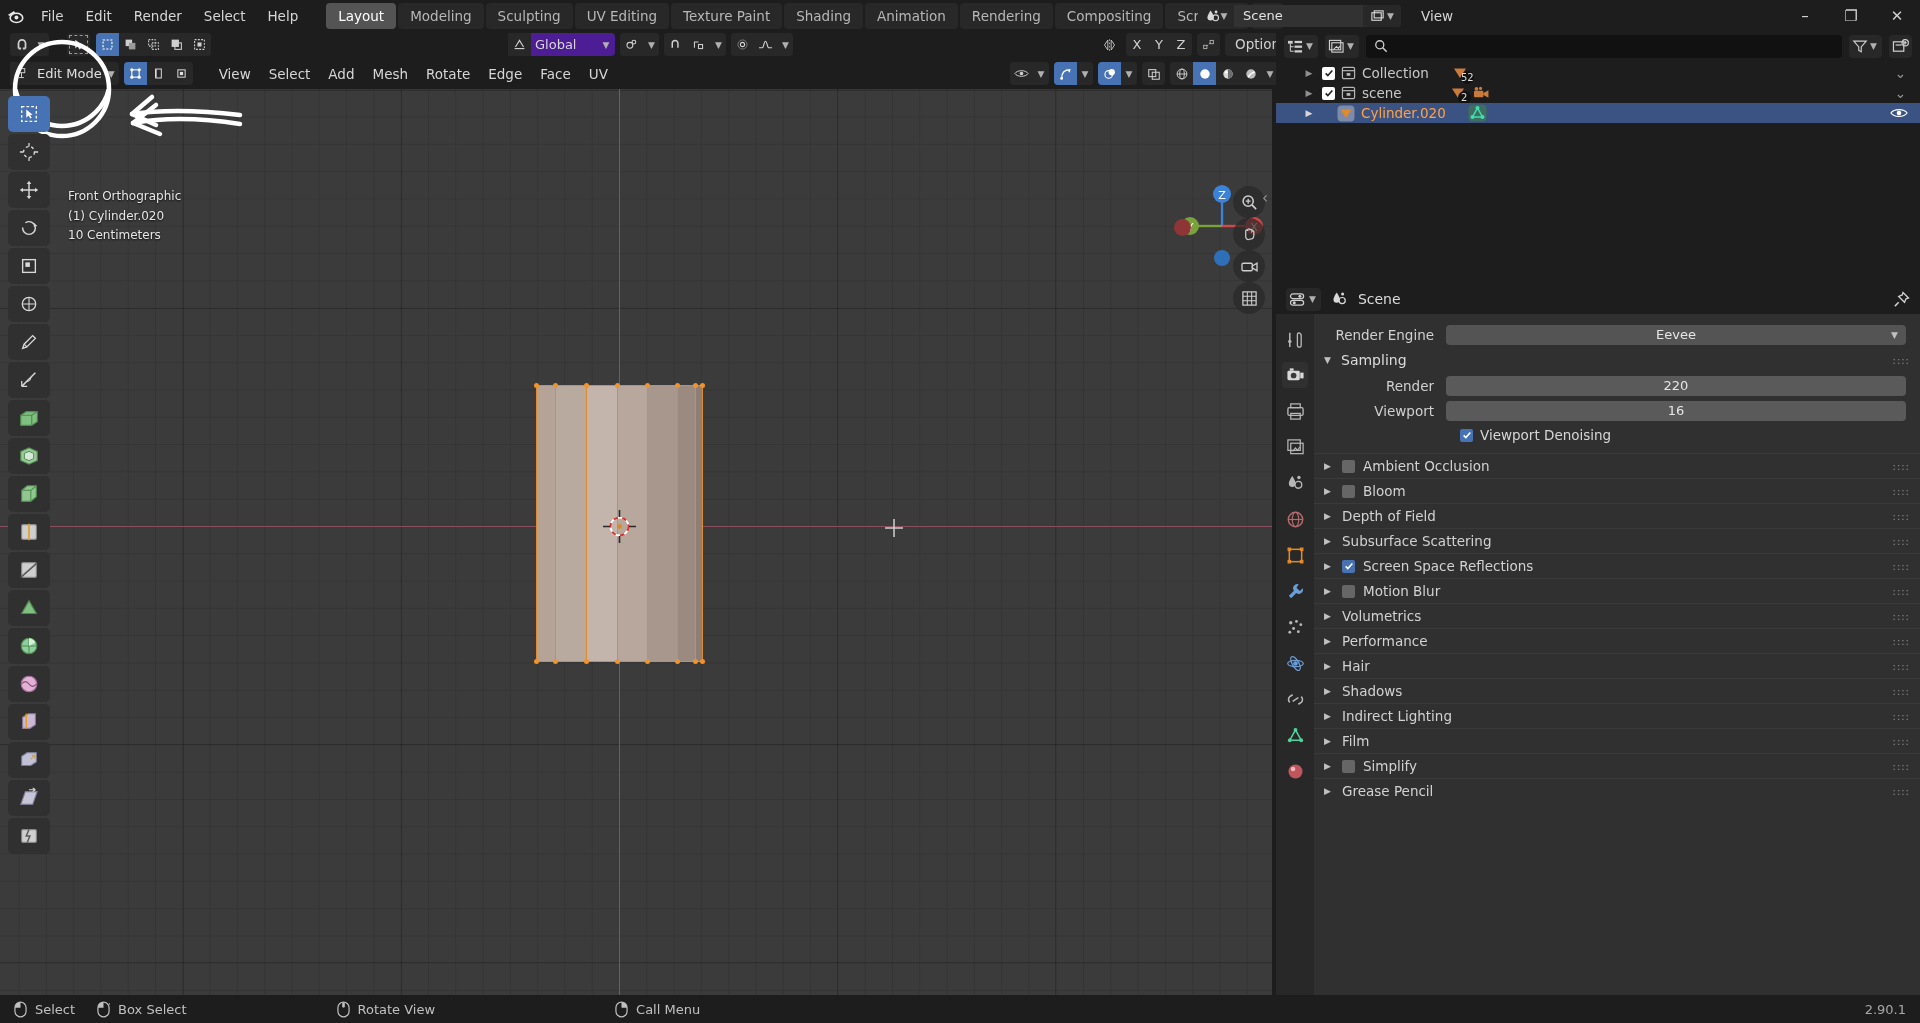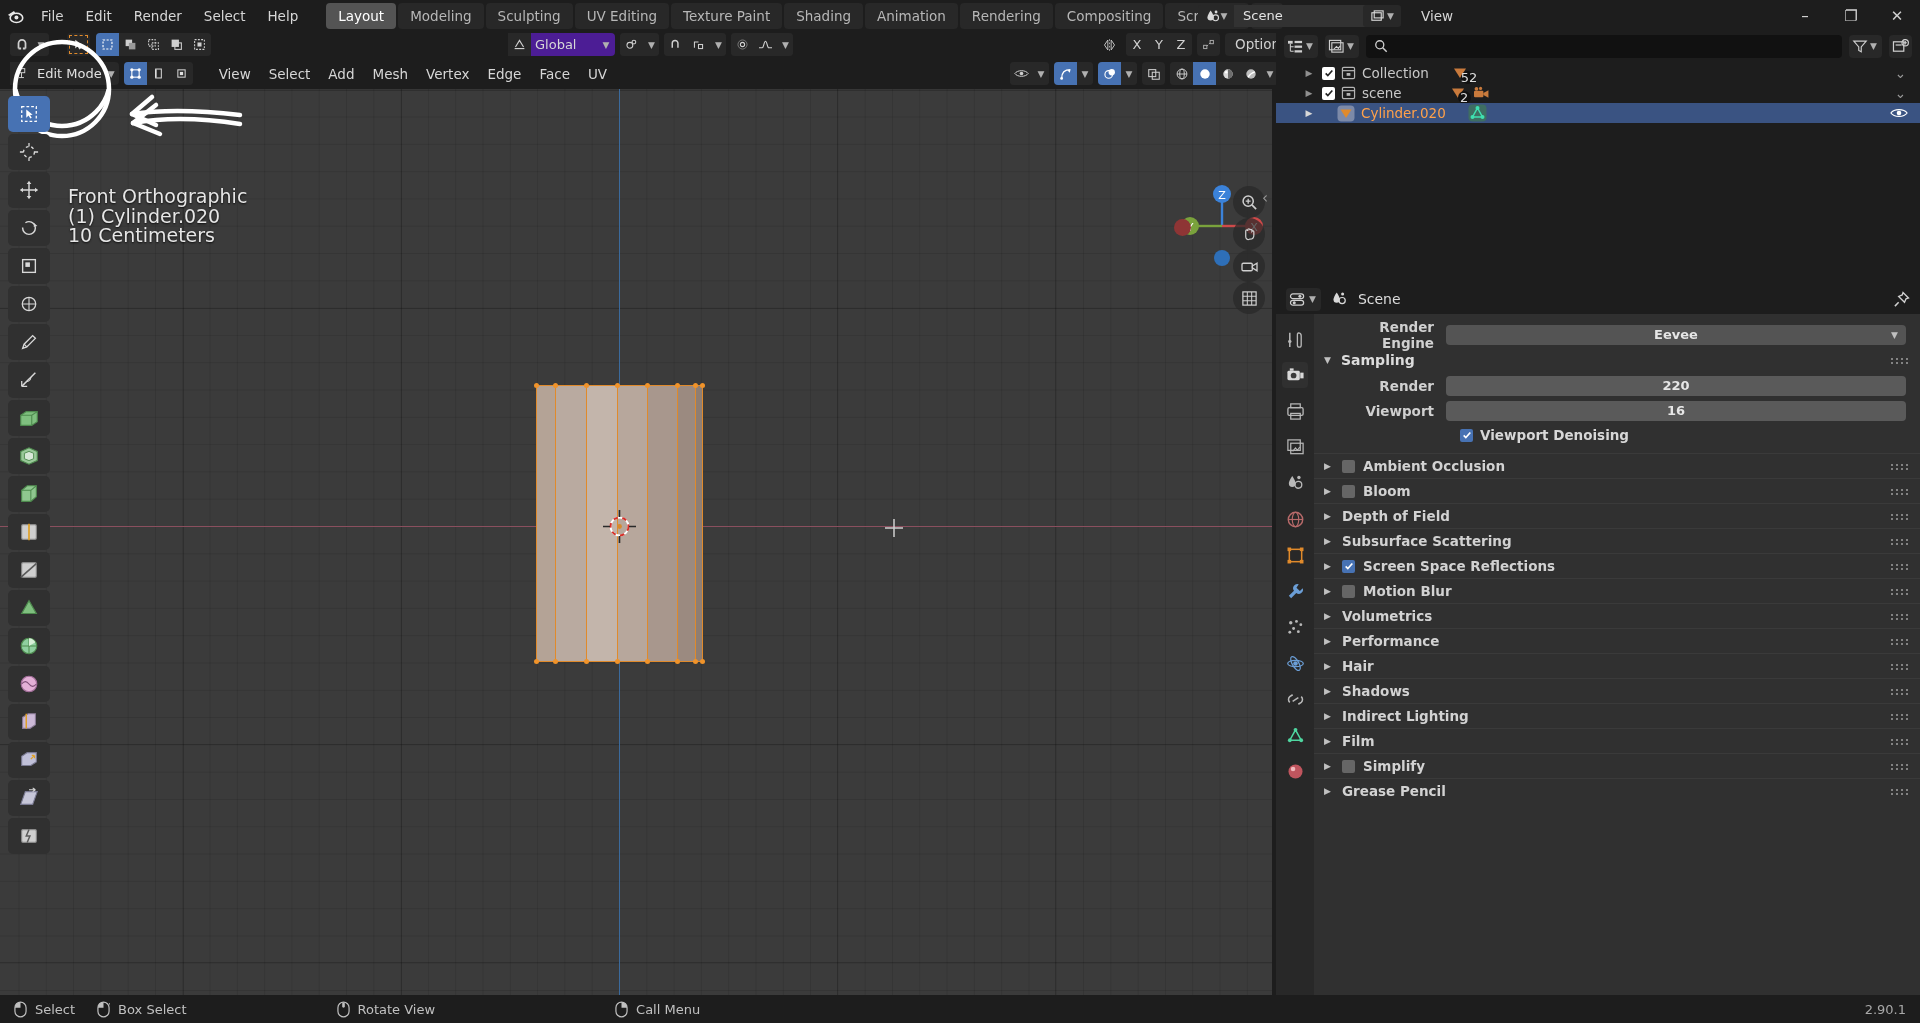--- a/index.html
+++ b/index.html
@@ -82,21 +82,21 @@
   #mesh { position:absolute; left:536px; top:296px; width:167px; height:277px; }
   .face { position:absolute; top:0; height:277px; }
   .vedge { position:absolute; top:0; width:1px; height:277px; background:#e08a2b; }
   .hedge { position:absolute; left:0; width:167px; height:1px; background:#e08a2b; }
   .vert { position:absolute; width:5px; height:5px; border-radius:50%;
     background:#f0932a; }
   #cursor3d { position:absolute; left:603px; top:421px; width:33px; height:33px; }
 
   
   #vptext { position:absolute; left:68px; top:98px; color:#e6e6e6;
-    font-size:19px; line-height:19.5px; text-shadow:0 1px 2px rgba(0,0,0,.8); }
+    font-size:12px; line-height:19.5px; text-shadow:0 1px 2px rgba(0,0,0,.8); }
   
   #navgizmo { position:absolute; left:1170px; top:85px; width:100px; height:100px; }
   .navbtn { position:absolute; right:7px; width:32px; height:32px;
     border-radius:50%; background:rgba(40,40,40,0.72); display:flex;
     align-items:center; justify-content:center; }
   #sidearrow { position:absolute; left:1262px; top:100px; color:#9a9a9a;
     font-size:15px; }
 
   
   #annot { position:absolute; left:0; top:0; width:1272px; height:906px;
@@ -120,37 +120,37 @@
     display:flex; align-items:center; padding-left:8px; gap:6px; }
   #oltree { padding-top:2px; font-size:13.5px; }
   .olrow { height:20px; display:flex; align-items:center; padding-left:8px;
     gap:6px; color:#bdbdbd; position:relative; }
   .olrow.sel { background:#3a5382; }
   .olrow .nm { color:#c8c8c8; }
   .olrow.sel .nm { color:#ffa14a; }
   .disc { width:14px; text-align:center; color:#909090; font-size:9px; }
   .ckbox { width:13px; height:13px; border-radius:2px; background:#ffffff;
     display:flex; align-items:center; justify-content:center; }
-  .badge { position:absolute; font-size:13px; background:#111; color:#ddd;
+  .badge { position:absolute; font-size:10px; background:#111; color:#ddd;
     border-radius:50%; width:13px; height:13px; line-height:13px;
     text-align:center; }
 
   
   #props { position:absolute; left:1276px; top:284px; width:644px; height:711px;
     background:#303030; }
   #prophdr { height:30px; background:#1d1d1d; display:flex; align-items:center;
     padding:0 10px; gap:10px; }
   #proptabs { position:absolute; left:0; top:30px; width:38px; height:681px;
     background:#282828; display:flex; flex-direction:column;
     align-items:center; padding-top:12px; gap:10px; }
   .ptab { width:26px; height:26px; display:flex; align-items:center;
     justify-content:center; border-radius:4px; }
   .ptab.active { background:#303030; }
   #propbody { position:absolute; left:38px; top:30px; width:606px; height:536px;
-    background:#303030; padding-top:8px;font-weight:bold; }
+    background:#303030; padding-top:8px; }
   .prow { display:flex; align-items:center; height:25px; padding:0 14px; }
   .plabel { width:118px; text-align:right; padding-right:12px; font-size:13.5px;
     color:#d0d0d0; }
   .pfield { flex:1; height:20px; background:#545454; border-radius:4px;
     display:flex; align-items:center; justify-content:center; font-size:13px;
     color:#e6e6e6; position:relative; }
   .pfield .cv { position:absolute; right:8px; color:#c0c0c0; font-size:9px; }
   .pfield.num { background:#5a5a5a; }
   .sechdr { display:flex; align-items:center; height:26px; padding:0 10px;
     gap:7px; font-size:14px; color:#dcdcdc; }
@@ -397,21 +397,21 @@
             <rect x="3.5" y="3.5" width="9" height="9" fill="none" stroke="#cfcfcf" stroke-width="1.3"></rect>
             <rect x="6" y="6" width="4" height="4" fill="#e0e0e0"></rect>
           </svg>
       </div>
     </div>
     <div style="display:flex;align-items:center;margin-left:12px">
       <div class="vmenu">View</div>
       <div class="vmenu">Select</div>
       <div class="vmenu">Add</div>
       <div class="vmenu">Mesh</div>
-      <div class="vmenu">Vertex</div>
+      <div class="vmenu">Rotate</div>
       <div class="vmenu">Edge</div>
       <div class="vmenu">Face</div>
       <div class="vmenu">UV</div>
     </div>
   </div>
 
   <div style="position:absolute;left:1010px;display:flex;align-items:center;gap:5px">
     <div class="hgrp">
       <div class="hbtn">
         <svg width="15" height="13" viewBox="0 0 18 14">

